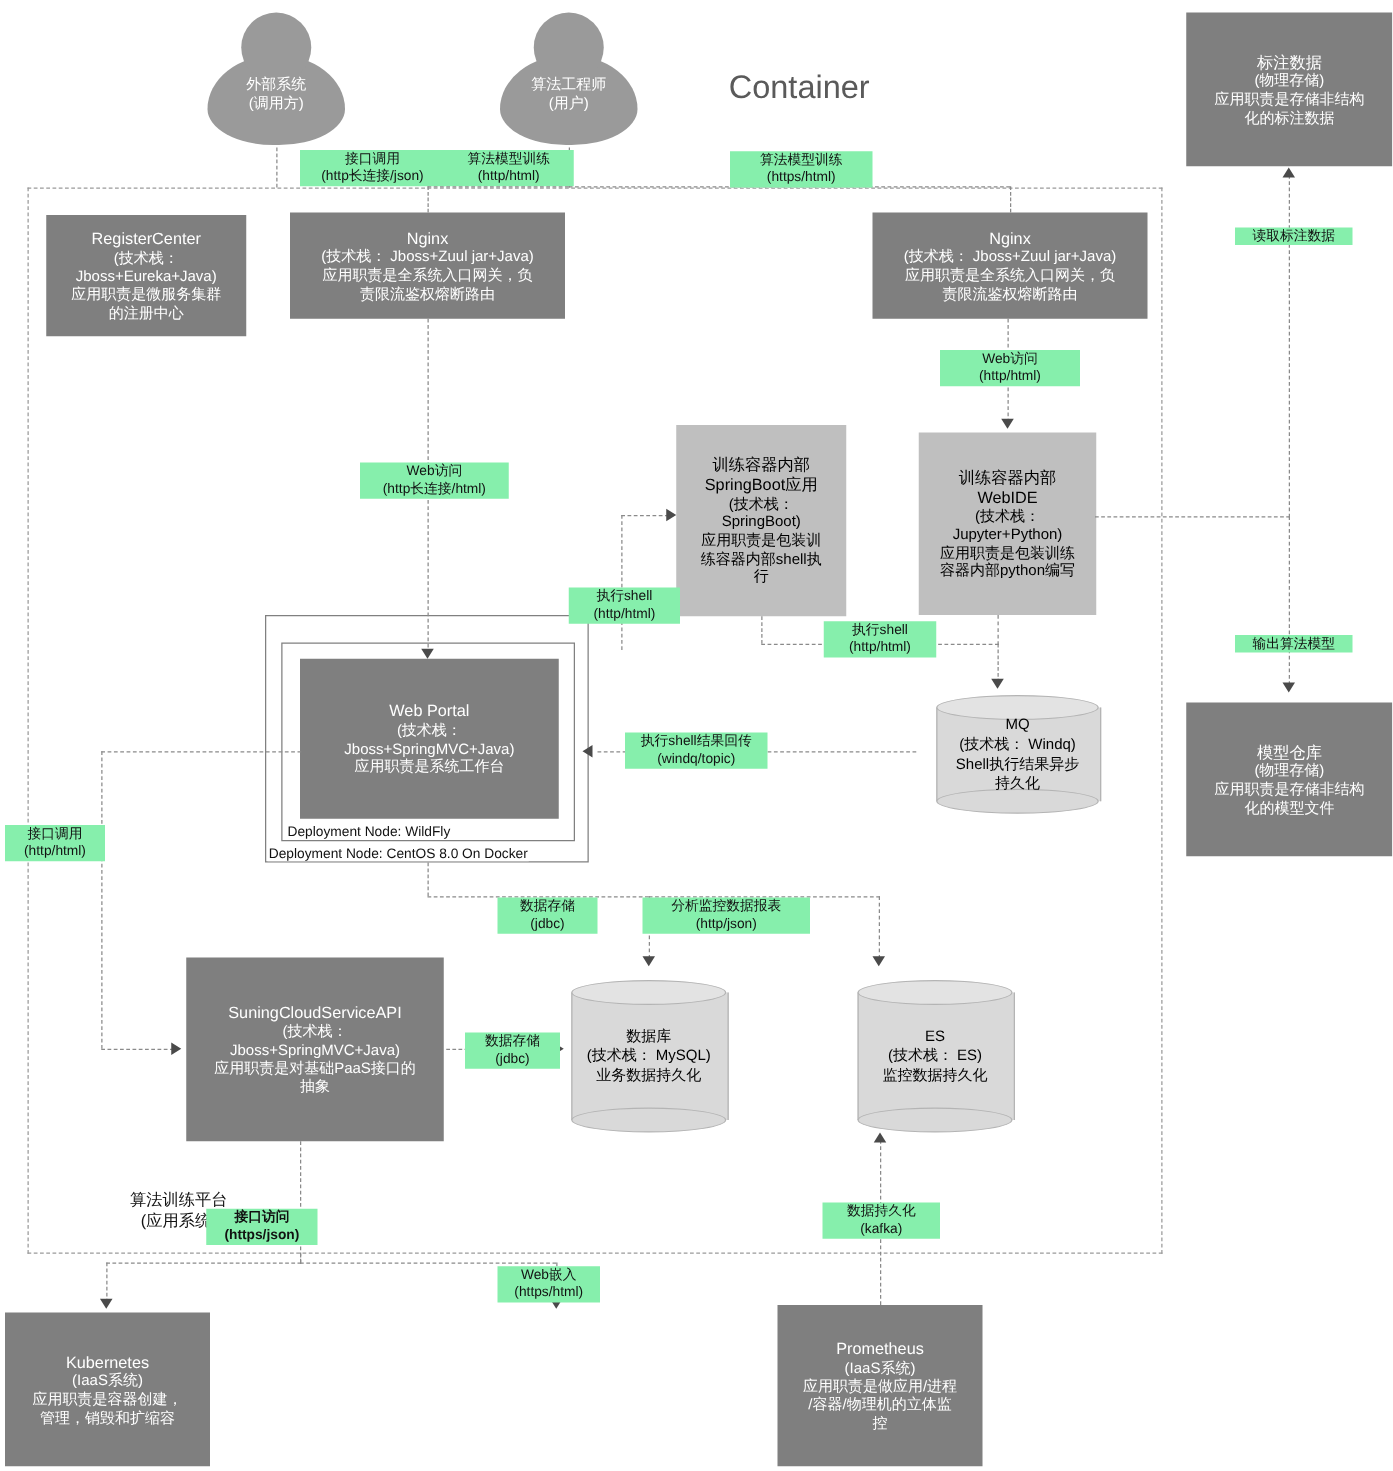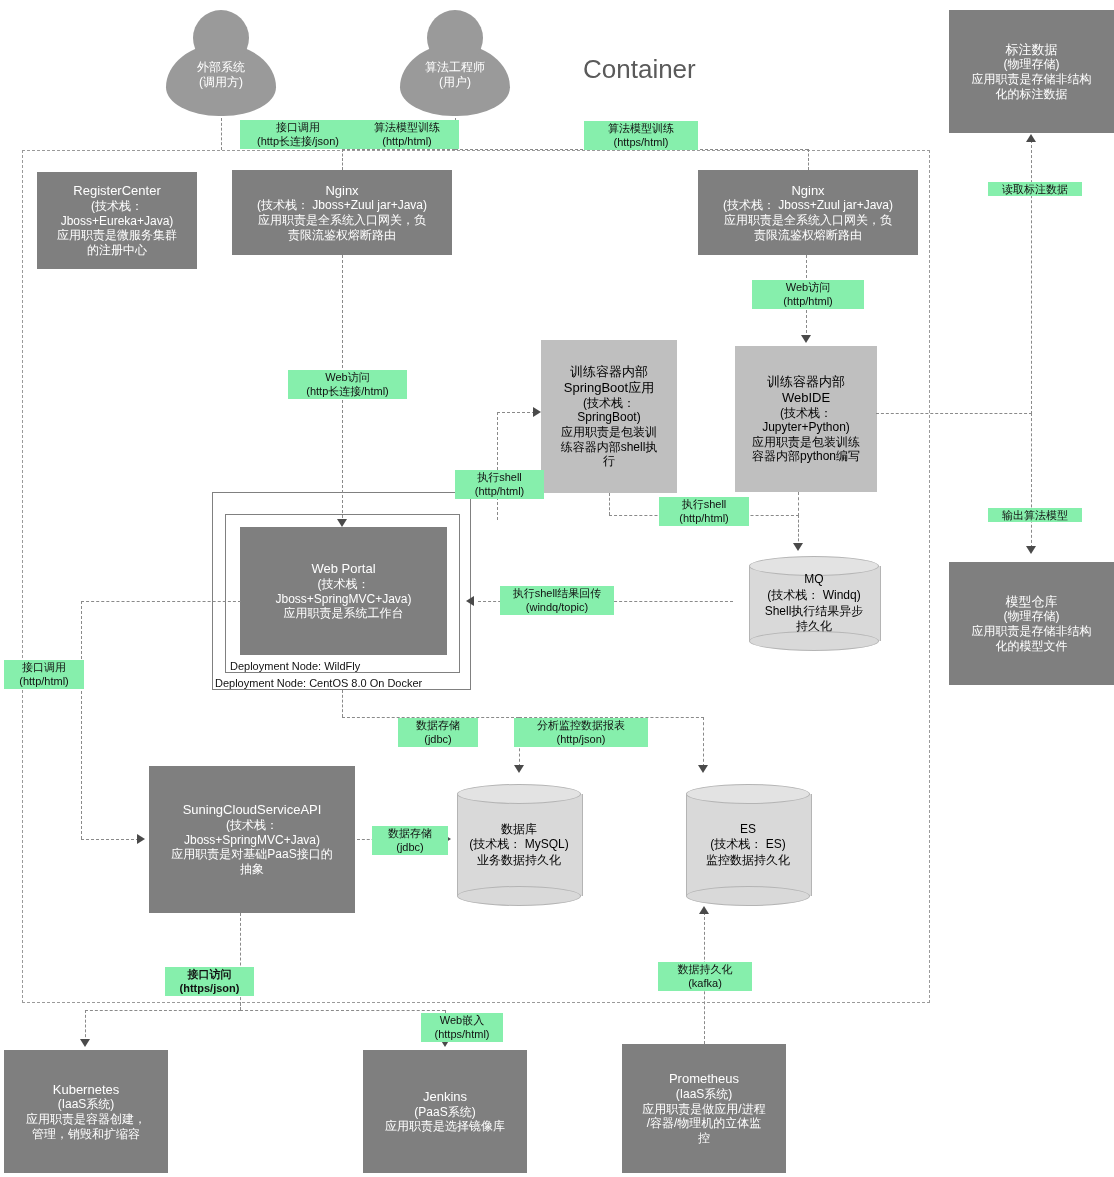--- a/index.html
+++ b/index.html
@@ -79,20 +79,24 @@
 </style>
 </head>
 <body>
 
 <div id="stage">
 
   <div class="dashbox" style="left:22px;top:150px;width:908px;height:853px;"></div>
 
   <div class="container-title" style="left:583px;top:54px;">Container</div>
 
+  <div class="plain" style="left:48px;top:952px;width:190px;font-size:13px;">
+    <div>算法训练平台</div>
+    <div>(应用系统)</div>
+  </div>
 
   <div class="actor" style="left:166px;top:10px;width:110px;height:110px;">
     <div class="body"></div>
     <div class="head"></div>
     <div class="caption">
       <div>外部系统</div>
       <div>(调用方)</div>
     </div>
   </div>
 
@@ -179,25 +183,20 @@
 化的模型文件</span>
   </div>
 
   <div class="node dark" style="left:4px;top:1050px;width:164px;height:123px;">
     <span class="l title">Kubernetes</span>
     <span class="l sub">(IaaS系统)</span>
     <span class="l sub">应用职责是容器创建，
 管理，销毁和扩缩容</span>
   </div>
 
-  <div class="node dark" style="left:363px;top:1050px;width:164px;height:123px;">
-    <span class="l title">Jenkins</span>
-    <span class="l sub">(PaaS系统)</span>
-    <span class="l sub">应用职责是选择镜像库</span>
-  </div>
 
   <div class="node dark" style="left:622px;top:1044px;width:164px;height:129px;">
     <span class="l title">Prometheus</span>
     <span class="l sub">(IaaS系统)</span>
     <span class="l sub">应用职责是做应用/进程
 /容器/物理机的立体监
 控</span>
   </div>
 
   <div class="cyl" style="left:733px;top:556px;width:130px;height:95px;margin-left:16px;">
@@ -308,21 +307,21 @@
   <div class="dl h" style="left:85px;top:1010px;width:156px;"></div>
   <div class="dl v" style="left:85px;top:1010px;height:32px;"></div>
   <div class="arr down" style="left:80px;top:1039px;"></div>
   <div class="elabel" style="left:165px;top:967px;width:85px;font-weight:bold;">接口访问
 (https/json)</div>
 
   <div class="dl v" style="left:240px;top:1003px;height:8px;"></div>
   <div class="dl h" style="left:240px;top:1010px;width:205px;"></div>
   <div class="dl v" style="left:445px;top:1010px;height:32px;"></div>
   <div class="arr down" style="left:440px;top:1039px;"></div>
-  <div class="elabel" style="left:421px;top:1013px;width:78px;">Web嵌入
+  <div class="elabel" style="left:398px;top:1013px;width:78px;">Web嵌入
 (https/html)</div>
 
   <div class="dl v" style="left:704px;top:912px;height:132px;"></div>
   <div class="arr up" style="left:699px;top:906px;"></div>
   <div class="elabel" style="left:658px;top:962px;width:90px;">数据持久化
 (kafka)</div>
 
   <div class="dl h" style="left:876px;top:413px;width:156px;"></div>
   <div class="dl v" style="left:1031px;top:140px;height:274px;"></div>
   <div class="arr up" style="left:1026px;top:134px;"></div>

